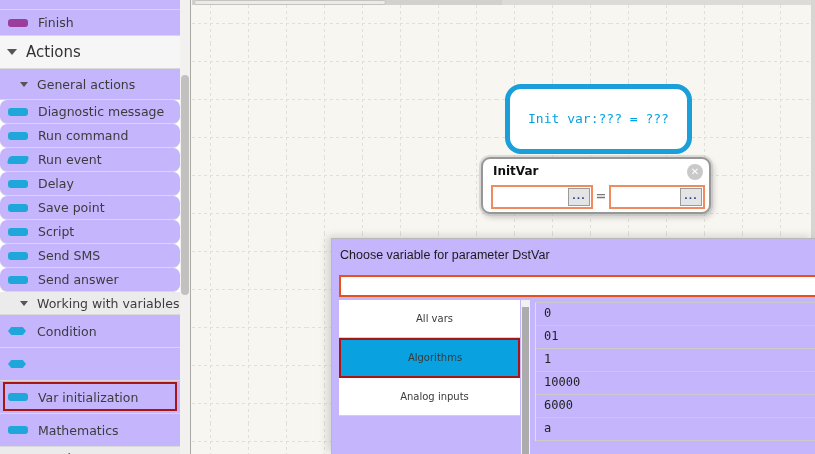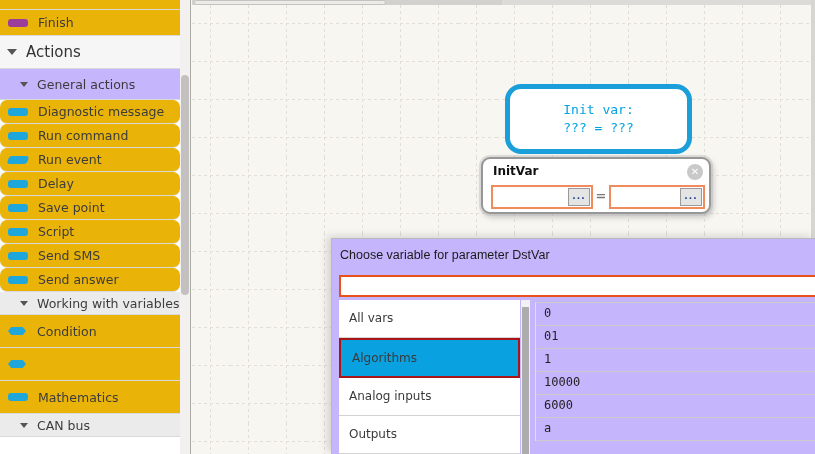--- a/index.html
+++ b/index.html
@@ -3,21 +3,21 @@
 <meta charset="utf-8">
 <style>
   html,body{margin:0;padding:0;}
   body{
     width:815px;height:454px;position:relative;overflow:hidden;
     background:#fff;font-family:"DejaVu Sans","Liberation Sans",sans-serif;
     -webkit-font-smoothing:antialiased;
   }
   
   .sidebar{position:absolute;left:0;top:0;width:180px;height:454px;background:#fff;}
-  .srow{position:relative;display:flex;align-items:center;border-bottom:1px solid #D9D9D9;background:#eab308;box-sizing:border-box;}
+  .srow{position:relative;display:flex;align-items:center;border-bottom:1px solid #D9D9D9;background:#c4b5fd;box-sizing:border-box;}
   .srow .lbl{font-size:12.5px;color:#3C3C3C;white-space:nowrap;}
   .row-partial{height:10px;}
   .row-finish{height:26px;}
   .row-hdr{height:33px;background:#F6F6F6;}
   .row-hdr .lbl{font-size:15px;color:#333;}
   .row-sub{height:31px;background:#c4b5fd;}
   .row-sub2{height:23px;background:#EBEBEB;text-align:center;}
   .row-item{height:24px;border-radius:7px;}
   .row-item2{height:33px;}
   .pill{flex:none;width:20px;height:8px;border-radius:3px;background:var(--icon-blue);margin:0 10px 0 8px;}
@@ -34,21 +34,21 @@
   
   .canvas{position:absolute;left:190px;top:0;right:0;bottom:0;background:#F7F6F1;border-left:1px solid #ABA9A4;}
   .hscroll{position:absolute;left:1px;right:0;top:0;height:5px;background:#D3D1CD;}
   .hscroll .hthumb{position:absolute;left:2px;top:0;width:192px;height:5px;background:#EDEBE7;border-radius:3px;border:1px solid #C5C3BF;box-sizing:border-box;}
   .hscroll .htrack-light{position:absolute;left:310px;right:0;top:0;height:5px;background:#DDDBD7;}
   .gridsvg{position:absolute;left:1px;top:5px;width:624px;height:449px;}
   .edge-right{position:absolute;right:0;top:0;width:4px;height:240px;background:#D8D6D2;}
   
   .node{position:absolute;left:314px;top:84px;width:187px;height:70px;background:#fff;
         border:5px solid var(--node-blue);border-radius:16px;box-sizing:border-box;
-        display:flex;flex-direction:column;justify-content:center;align-items:center;}
+        display:flex;flex-direction:row;justify-content:center;align-items:center;}
   .node .ntext{font-family:"DejaVu Sans Mono","Liberation Mono",monospace;font-size:13px;line-height:18px;color:var(--node-text-blue);}
   
   .initvar{position:absolute;left:290px;top:157px;width:230px;height:57px;background:#fff;
            border:2px solid #979797;border-radius:9px;box-sizing:border-box;
            box-shadow:0 0 0 2px rgba(190,190,190,.45), 2px 3px 6px rgba(0,0,0,.22);}
   .initvar .ititle{position:absolute;left:10px;top:5px;font-size:12px;font-weight:bold;color:#111;}
   .initvar .close{position:absolute;right:6px;top:5px;width:16px;height:16px;border-radius:50%;
                   background:#C9C9C9;color:#fff;font-size:10px;line-height:16px;text-align:center;font-weight:bold;}
   .ivfield{position:absolute;top:26px;height:24px;background:#fff;border:2px solid #F08B5E;box-sizing:border-box;}
   .ivfield.left{left:8px;width:102px;}
@@ -61,21 +61,21 @@
   .chooser{position:absolute;left:140px;top:238px;width:484px;height:216px;background:#c4b5fd;
            border-top:1px solid #B9B9B9;border-left:1px solid #B9B9B9;box-sizing:border-box;
            box-shadow:-4px -2px 8px rgba(0,0,0,.14);overflow:hidden;}
   .chooser .ctitle{position:absolute;left:8px;top:9px;font-size:12.5px;color:#1A1A1A;
                    font-family:"Liberation Sans","DejaVu Sans",sans-serif;}
   .cfilter{position:absolute;left:7px;top:36px;width:490px;height:22px;background:#fff;
            border:2px solid var(--accent-orange);box-sizing:border-box;}
   .cfilter input{position:absolute;left:2px;top:0;width:96%;height:100%;border:none;outline:none;background:transparent;font-size:12px;}
   .catlist{position:absolute;left:7px;top:61px;width:181px;}
   .catrow{position:relative;height:38px;line-height:37px;border-bottom:1px solid #D2D2D2;
-          font-size:12px;color:#3A3A3A;padding-left:10px;box-sizing:border-box;background:#fff;}
+          font-size:10px;color:#3A3A3A;padding-left:10px;box-sizing:border-box;background:#fff;text-align:center;}
   .catrow.selected{background:var(--selection-blue);border:2px solid var(--highlight-red);height:40px;line-height:36px;padding-left:11px;}
   .vscroll{position:absolute;left:189px;top:61px;width:9px;bottom:0;background:#F1F1F1;}
   .vthumb{position:absolute;left:1px;top:7px;width:7px;bottom:0;background:#ACACAC;}
   .varlist{position:absolute;left:203px;top:63px;right:0;border-top:1px solid #CBCBCB;border-left:1px solid #E0E0E0;}
   .varrow{height:22px;line-height:21px;border-bottom:1px solid #CBCBCB;padding-left:8px;
           font-family:"DejaVu Sans Mono","Liberation Mono",monospace;font-size:12px;color:#222;}
 </style>
 </head>
 <body>
 
@@ -134,20 +134,24 @@
     <span class="tri"></span>
     <span class="lbl">Working with variables</span>
   </div>
 
   <div class="srow row-item2">
     <span class="lens"></span>
     <span class="lbl">Condition</span>
   </div>
   <div class="srow row-item2">
     <span class="lens"></span>
+  </div>
+  <div class="srow row-item2 hl-red">
+    <span class="pill"></span>
+    <span class="lbl">Var initialization</span>
   </div>
   <div class="srow row-item2">
     <span class="pill"></span>
     <span class="lbl">Mathematics</span>
   </div>
 
   <div class="srow row-sub2">
     <span class="tri"></span>
     <span class="lbl">CAN bus</span>
   </div>
@@ -200,23 +204,20 @@
     <div class="catlist">
       <div class="catrow">
         <span>All vars</span>
       </div>
       <div class="catrow selected">
         <span>Algorithms</span>
       </div>
       <div class="catrow">
         <span>Analog inputs</span>
       </div>
-      <div class="catrow">
-        <span>Outputs</span>
-      </div>
     </div>
 
     <div class="vscroll">
       <div class="vthumb"></div>
     </div>
 
     <div class="varlist">
       <div class="varrow">0</div>
       <div class="varrow">01</div>
       <div class="varrow">1</div>

